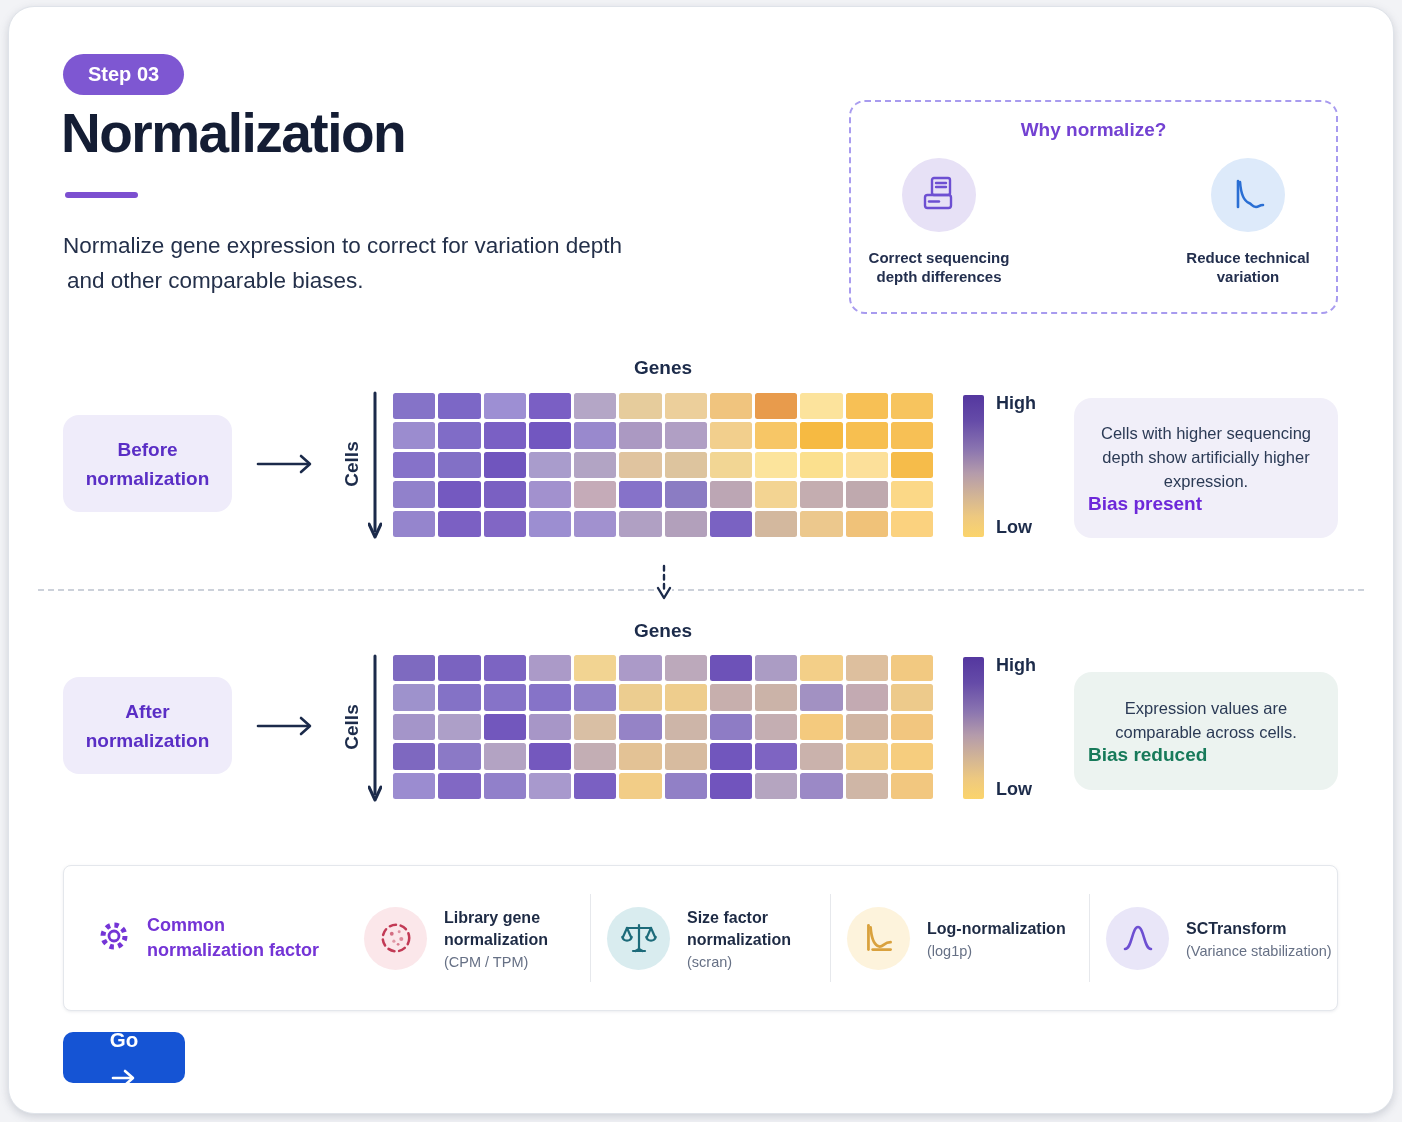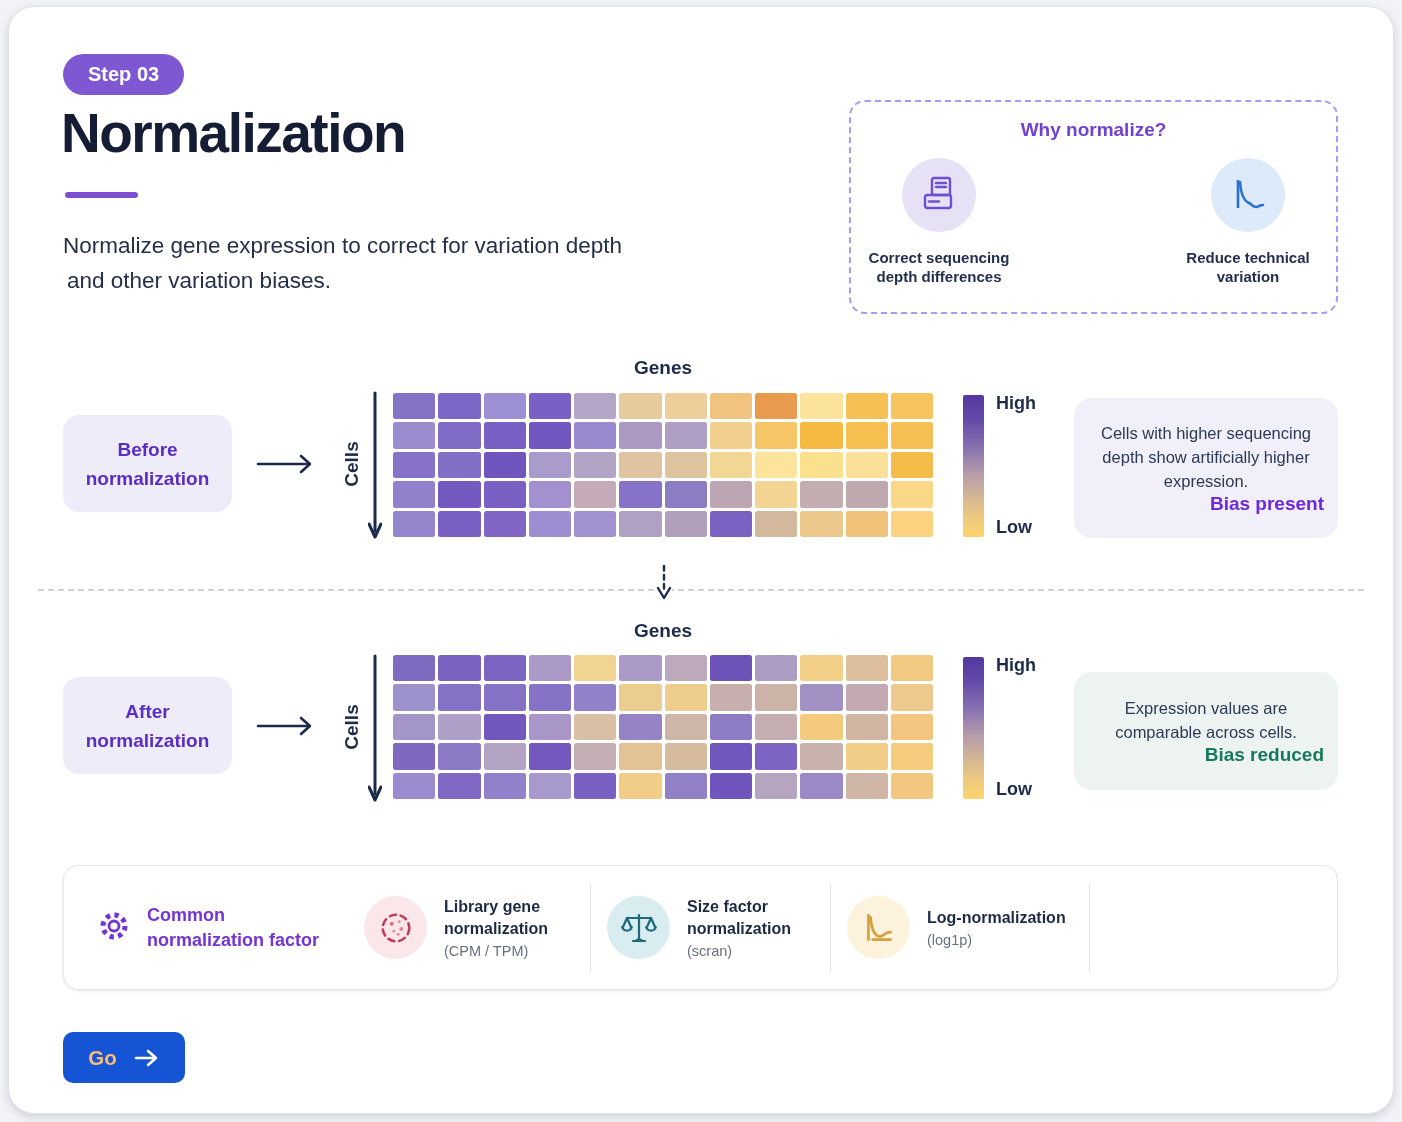--- a/index.html
+++ b/index.html
@@ -35,60 +35,60 @@
 
   
   .heatmap { left:393px; width:540px; height:144px; display:grid;
              grid-template-columns:repeat(12,1fr); grid-template-rows:repeat(5,1fr); gap:3px; }
   .hm-cell { border-radius:2.5px; }
   .colorbar { left:963px; width:21px; height:142px; border-radius:2px;
       background:linear-gradient(180deg,#54379f 0%,#654ba8 18%,#8a74b0 38%,#b49bab 55%,#d4b694 72%,#eec97f 86%,#fbd46b 100%); }
   .scale-lab { left:996px; color:#1c2b4a; font-size:18px; font-weight:700; }
 
   .note-box { left:1074px; width:264px; border-radius:18px; display:flex; flex-direction:column;
-              align-items:flex-end; justify-content:center; padding:18px 14px; }
+              align-items:flex-start; justify-content:center; padding:18px 14px; }
   .note-before { background:#f1eff9; }
   .note-after  { background:#ecf3f0; }
   .note-text { width:236px; text-align:center; font-size:16.5px; color:#2b3a55; line-height:24px; }
   .status { font-size:19px; font-weight:700; }
   .st-purple { color:#6d28d9; } .st-green { color:#177a5a; }
 
   .h-divider { left:38px; top:589px; width:1326px; border-top:2px dashed #ccd1da; }
 
   
-  .methods-bar { left:63px; top:865px; width:1275px; height:125px; background:#fff; border:1px solid #e4e7ec;
-                 border-radius:15px; box-shadow:0 1px 3px rgba(120,128,145,.15);
+  .methods-bar { left:63px; top:865px; width:1275px; height:146px; background:#fff; border:1px solid #e4e7ec;
+                 border-radius:8px; box-shadow:0 1px 3px rgba(120,128,145,.15);
                  display:flex; align-items:center; padding-left:32px; }
   .mh { display:flex; align-items:center; width:268px; }
   .mh-text { margin-left:15px; color:#7434d6; font-size:18px; font-weight:700; line-height:25px; }
   .method { display:flex; align-items:center; }
   .m-circle { width:63px; height:63px; border-radius:50%; display:flex; align-items:center; justify-content:center; flex:none; }
   .mc-pink { background:#fbe7ea; } .mc-teal { background:#d9ecef; } .mc-cream { background:#fdf3dc; } .mc-lav { background:#e9e6f8; }
   .m-text { margin-left:17px; }
   .m-name { color:#1d2a44; font-size:16px; font-weight:700; line-height:22px; white-space:nowrap; }
   .m-sub { color:#667085; font-size:14.5px; margin-top:3px; white-space:nowrap; }
   .m1 { width:210px; } .m2 { width:207px; } .m3 { width:226px; } .m4 { flex:1; }
   .m-div { width:1px; height:88px; background:#e6e8ec; margin:0 16px; flex:none; }
 
   
   .go-btn { left:63px; top:1032px; width:122px; height:51px; background:#1554d4; border:none; border-radius:10px;
-            color:#fdba74; font-size:20.5px; font-weight:700; display:flex; align-items:center; justify-content:center;
-            gap:17px; cursor:pointer; font-family:"Liberation Sans", sans-serif; }
+            color:#ffffff; font-size:20.5px; font-weight:700; display:flex; align-items:center; justify-content:center;
+            gap:17px; cursor:pointer; font-family:"Liberation Sans", sans-serif;flex-direction:column; }
 </style>
 </head>
 <body>
 
 <div class="card"></div>
 
 <div class="abs badge">Step 03</div>
 <div class="abs title">Normalization</div>
 <div class="abs underline"></div>
 <div class="abs subtitle">
   <div>Normalize gene expression to correct for variation depth</div>
-  <div>and other variation biases.</div>
+  <div>and other comparable biases.</div>
 </div>
 
 <div class="abs why-box"></div>
 <div class="abs why-title">Why normalize?</div>
 <div class="abs why-items">
   <div class="why-item">
     <div class="why-circle c-lav">
       <svg width="44" height="44" viewBox="0 0 44 44" fill="none" stroke="#6d4fd2" stroke-width="2.4" stroke-linejoin="round" stroke-linecap="round">
         <rect x="15" y="5" width="18" height="17" rx="2"></rect>
           <line x1="19" y1="10" x2="29" y2="10"></line>
@@ -362,20 +362,34 @@
     <div class="m-text">
       <div class="m-name">
         <div>Log-normalization</div>
 
       </div>
       <div class="m-sub">(log1p)</div>
     </div>
   </div>
   <div class="m-div"></div>
 
+  <div class="method m4">
+    <div class="m-circle mc-lav">
+      <svg width="40" height="40" viewBox="0 0 40 40" fill="none" stroke="#6d4fd2" stroke-width="2.6" stroke-linecap="round">
+        <path d="M7 31 C14 31 14 9 20 9 C26 9 26 31 33 31"></path>
+      </svg>
+    </div>
+    <div class="m-text">
+      <div class="m-name">
+        <div>SCTransform</div>
+
+      </div>
+      <div class="m-sub">(Variance stabilization)</div>
+    </div>
+  </div>
 </div>
 
 <button class="abs go-btn">
   <span>Go</span>
   <span style="display:flex;">
     <svg width="26" height="18" viewBox="0 0 26 18" fill="none" stroke="#ffffff" stroke-width="2.6" stroke-linecap="round" stroke-linejoin="round">
       <line x1="2" y1="9" x2="21" y2="9"></line>
         <polyline points="14,2 22,9 14,16"></polyline>
     </svg>
   </span>

